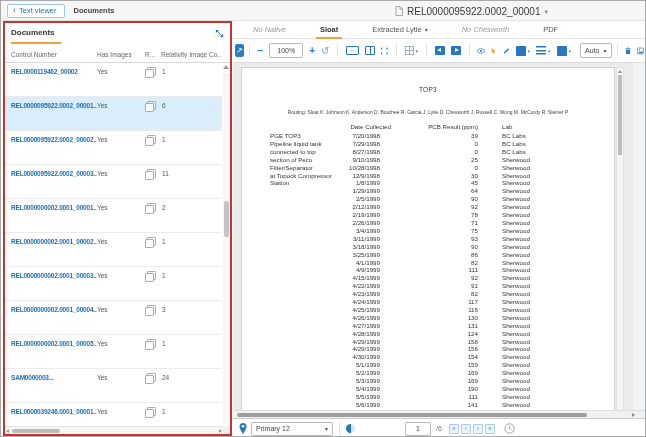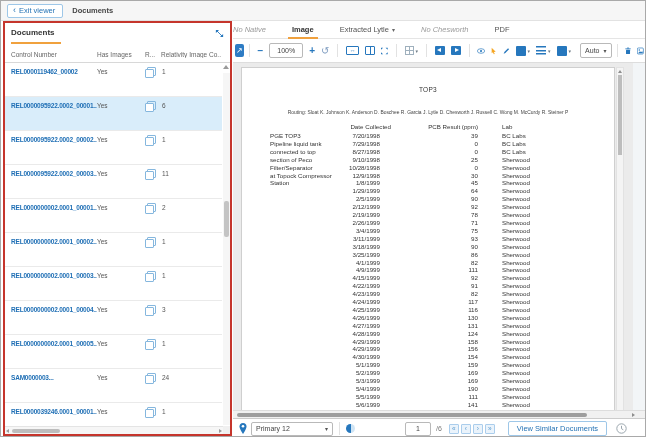--- a/index.html
+++ b/index.html
@@ -55,21 +55,21 @@
     background:#f6f6f6; border-top:1px solid #e4e4e4; }
   .lp-hthumb { position:absolute; left:7px; top:2px; width:48px; height:4px; background:#bdbdbd; border-radius:2px; }
   .arr-left { position:absolute; left:1px; top:2px; width:0; height:0;
     border-top:2.5px solid transparent; border-bottom:2.5px solid transparent; border-right:3px solid #9a9a9a; }
   .arr-right { position:absolute; right:1px; top:2px; width:0; height:0;
     border-top:2.5px solid transparent; border-bottom:2.5px solid transparent; border-left:3px solid #9a9a9a; }
   .lp-corner { position:absolute; right:0; bottom:0; width:7px; height:8px; background:#f0f0f0; }
 
   
   .tabs { position:absolute; left:232px; top:20px; width:414px; height:18px; background:#fff;
-    border-bottom:1px solid #e5e5e5; display:flex; align-items:center; gap:26px; font-size:7.5px; }
+    border-bottom:1px solid #e5e5e5; display:flex; align-items:center; padding-left:20px; gap:34px; font-size:7.5px; }
   .tab { color:#555; cursor:pointer; white-space:nowrap; }
   .tab-muted { color:#9a9a9a; font-style:italic; cursor:default; }
   .tab-active { color:#333; font-weight:bold; position:relative; }
   .tab-active::after { content:""; position:absolute; left:-4px; right:-4px; bottom:-5px; height:2px; background:#f0a13e; }
   .tab-caret { font-size:6px; color:#666; margin-left:3px; }
 
   
   .vtoolbar { position:absolute; left:232px; top:38px; width:414px; height:24px; background:#fff;
     border-bottom:1px solid #ddd; display:flex; align-items:center; }
   .popout { width:13px; height:13px; margin-left:2px; background:#2e7cc4; border-radius:2px;
@@ -154,23 +154,31 @@
   .clock-wrap { margin-left:9px; margin-right:20px; display:flex; align-items:center; cursor:pointer; }
 </style>
 </head>
 <body>
 
 <div id="app">
 
   <div class="topbar">
     <div class="exit-btn">
       <span class="exit-chevron">‹</span>
-      <span>Exit viewer</span>
+      <span>Text viewer</span>
     </div>
     <span class="breadcrumb">Documents</span>
+    <div class="doc-title-wrap">
+      <svg width="8" height="10" viewBox="0 0 8 10">
+        <path d="M1 0.5 h4 l2.5 2.5 V9.5 H1 Z" fill="none" stroke="#94a3ac" stroke-width="0.9"></path>
+        <path d="M5 0.5 V3 H7.5" fill="none" stroke="#94a3ac" stroke-width="0.9"></path>
+      </svg>
+      <span class="doc-title">REL0000095922.0002_00001</span>
+      <span class="title-caret">▾</span>
+    </div>
   </div>
 
   <div class="left-panel">
     <div class="lp-header">
       <span class="lp-title">Documents</span>
       <div class="lp-title-underline"></div>
       <svg class="lp-collapse" viewBox="0 0 10 10">
         <path d="M1 1 h3.5 L1 4.5 Z" fill="#2677bd"></path>
         <path d="M9 9 h-3.5 L9 5.5 Z" fill="#2677bd"></path>
         <path d="M2 2 L8 8" stroke="#2677bd" stroke-width="1"></path>
@@ -269,21 +277,21 @@
     <div class="lp-hscroll">
       <div class="arr-left"></div>
       <div class="lp-hthumb"></div>
       <div class="arr-right"></div>
     </div>
     <div class="lp-corner"></div>
   </div>
 
   <div class="tabs">
     <span class="tab tab-muted">No Native</span>
-    <span class="tab tab-active">Image</span>
+    <span class="tab tab-active">Sloat</span>
     <span class="tab"><span>Extracted Lytle</span><span class="tab-caret">▾</span></span>
     <span class="tab tab-muted">No Chesworth</span>
     <span class="tab">PDF</span>
   </div>
 
   <div class="vtoolbar">
     <div class="popout">↗</div>
     <div class="tbsep"></div>
     <span class="tbbtn zoom-out">−</span>
     <input class="zoom-input" value="100%" style="">
@@ -621,23 +629,20 @@
 
         <span class="pag-btn">«</span>
 
         <span class="pag-btn">‹</span>
 
         <span class="pag-btn">›</span>
 
         <span class="pag-btn">»</span>
 
     </span>
-    <div class="view-similar">
-      <span>View Similar Documents</span>
-    </div>
     <span class="clock-wrap">
       <svg width="11" height="11" viewBox="0 0 11 11">
         <circle cx="5.5" cy="5.5" r="4.7" fill="none" stroke="#9aa5ad" stroke-width="1"></circle>
         <path d="M5.5 2.8 V5.7 L7.3 6.8" fill="none" stroke="#9aa5ad" stroke-width="1"></path>
       </svg>
     </span>
   </div>
 
 </div>
 

